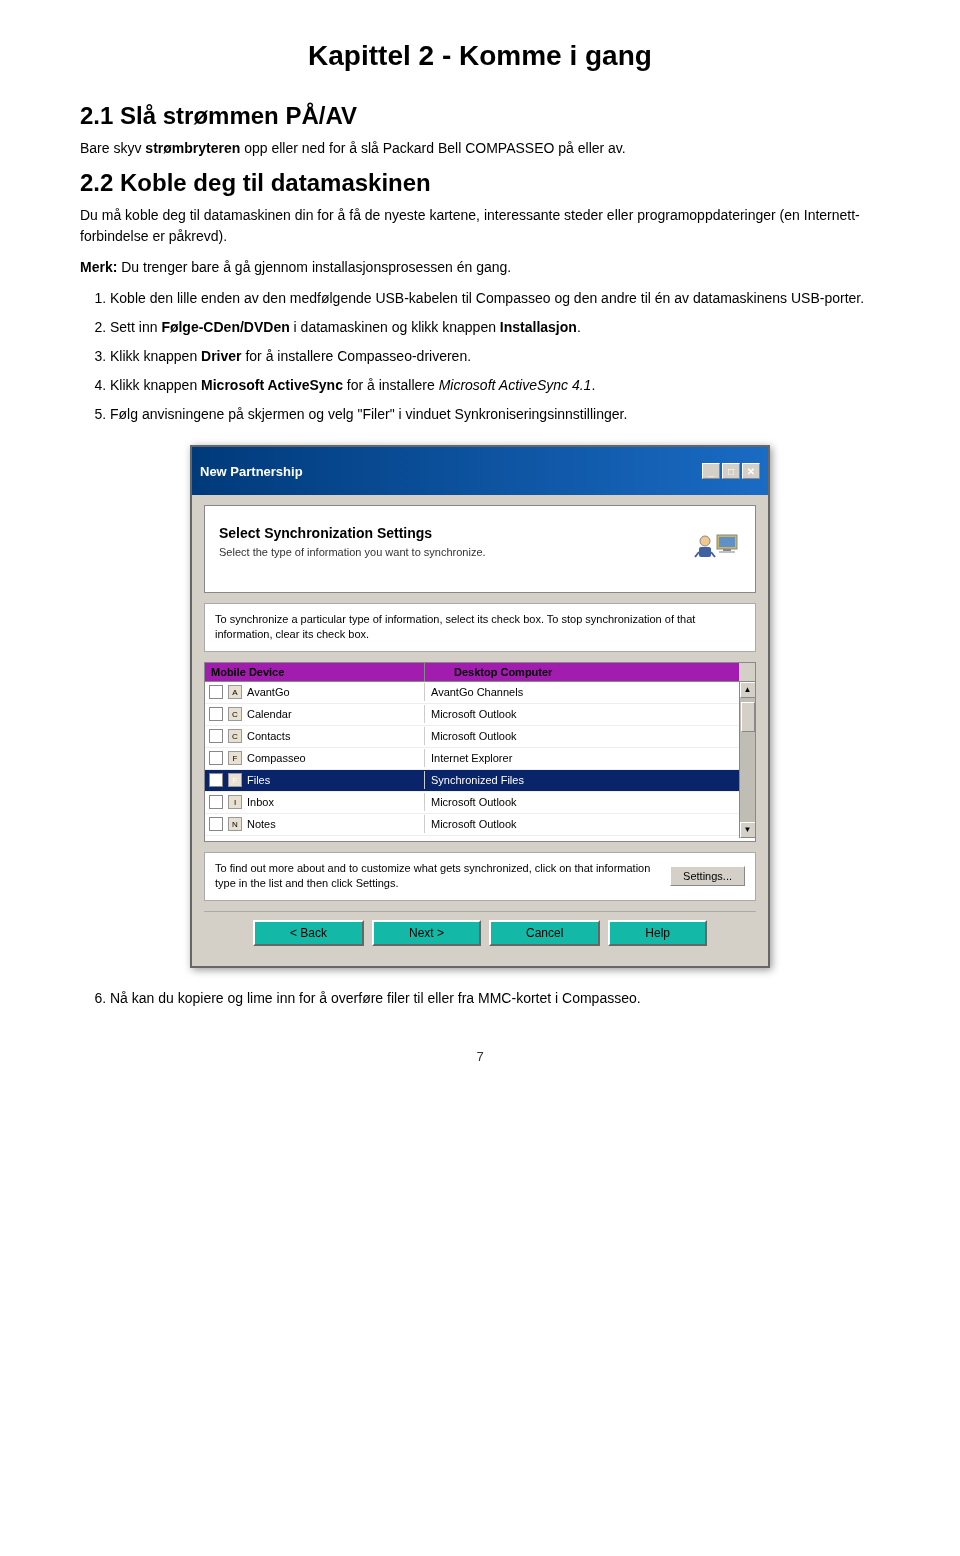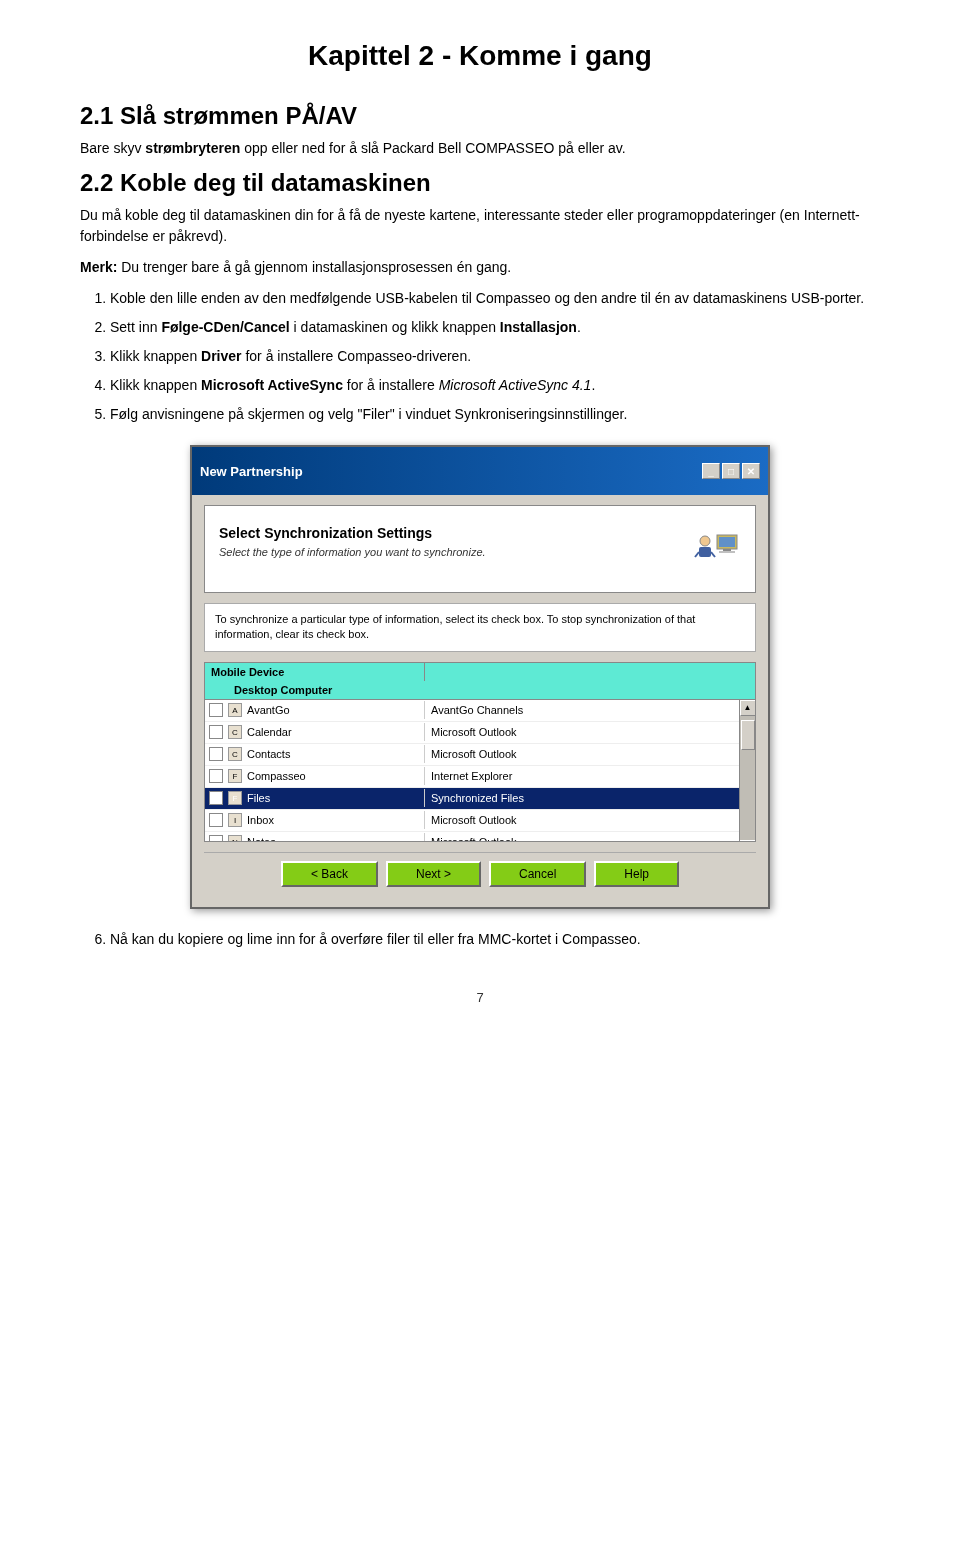--- a/index.html
+++ b/index.html
@@ -112,21 +112,20 @@
     .dialog-header-text h3 {
       font-size: 14px;
       font-weight: bold;
       margin-bottom: 3px;
     }
 
     .dialog-header-text p {
       font-size: 11px;
       color: #333;
       margin: 0;
-      font-style: italic;
     }
 
     .dialog-icon {
       width: 48px;
       height: 48px;
       flex-shrink: 0;
     }
 
     .dialog-info-box {
       background: #fff;
@@ -140,25 +139,24 @@
     .sync-table-wrapper {
       border: 1px solid #888;
       background: #fff;
       margin-bottom: 10px;
       height: 180px;
       overflow: hidden;
     }
 
     .sync-table-header {
       display: flex;
-      background: #5eead4;
+      background: #a21caf;
       border-bottom: 1px solid #888;
       font-size: 11px;
       font-weight: bold;
-      flex-direction: column;
     }
 
     .sync-table-header .col1 {
       width: 220px;
       padding: 3px 6px;
       border-right: 1px solid #888;
     }
 
     .sync-table-header .col2 {
       flex: 1;
@@ -307,22 +305,22 @@
 
     .dialog-footer {
       display: flex;
       justify-content: center;
       gap: 8px;
       padding: 8px 10px 10px;
       border-top: 1px solid #aaa;
     }
 
     .footer-btn {
-      padding: 4px 28px;
-      background: #84cc16;
+      padding: 4px 35px;
+      background: #14b8a6;
       border: 2px solid;
       border-top-color: #fff;
       border-left-color: #fff;
       border-right-color: #666;
       border-bottom-color: #666;
       font-size: 12px;
       cursor: pointer;
       min-width: 70px;
       text-align: center;
     }
@@ -346,21 +344,21 @@
 
 <h2 class="section-title">2.2 Koble deg til datamaskinen</h2>
 <p>Du må koble deg til datamaskinen din for å få de nyeste kartene, interessante steder eller programoppdateringer (en Internett-forbindelse er påkrevd).</p>
 <p class="note">
   <span class="bold">Merk:</span><span> Du trenger bare å gå gjennom installasjonsprosessen én gang.</span>
 </p>
 
 <ol>
   <li>Koble den lille enden av den medfølgende USB-kabelen til Compasseo og den andre til én av datamaskinens USB-porter.</li>
   <li>
-    <span>Sett inn </span><span class="bold">Følge-CDen/Cancel</span><span> i datamaskinen og klikk knappen </span><span class="bold">Installasjon</span><span>.</span>
+    <span>Sett inn </span><span class="bold">Følge-CDen/DVDen</span><span> i datamaskinen og klikk knappen </span><span class="bold">Installasjon</span><span>.</span>
   </li>
   <li>
     <span>Klikk knappen </span><span class="bold">Driver</span><span> for å installere Compasseo-driveren.</span>
   </li>
   <li>
     <span>Klikk knappen </span><span class="bold">Microsoft ActiveSync</span><span> for å installere </span><span class="italic">Microsoft ActiveSync 4.1</span><span>.</span>
   </li>
   <li>Følg anvisningene på skjermen og velg "Filer" i vinduet Synkroniseringsinnstillinger.</li>
 </ol>
 
@@ -466,20 +464,24 @@
         <div class="scrollbar">
           <div class="scroll-btn">▲</div>
           <div class="scroll-track">
             <div class="scroll-thumb"></div>
           </div>
           <div class="scroll-btn">▼</div>
         </div>
       </div>
     </div>
 
+    <div class="dialog-bottom-info">
+      <span>To find out more about and to customize what gets synchronized, click on that information type in the list and then click Settings.</span>
+      <button class="settings-btn">Settings...</button>
+    </div>
 
     <div class="dialog-footer">
       <button class="footer-btn">&lt; Back</button>
       <button class="footer-btn">Next &gt;</button>
       <button class="footer-btn">Cancel</button>
       <button class="footer-btn">Help</button>
     </div>
   </div>
 </div>
 

